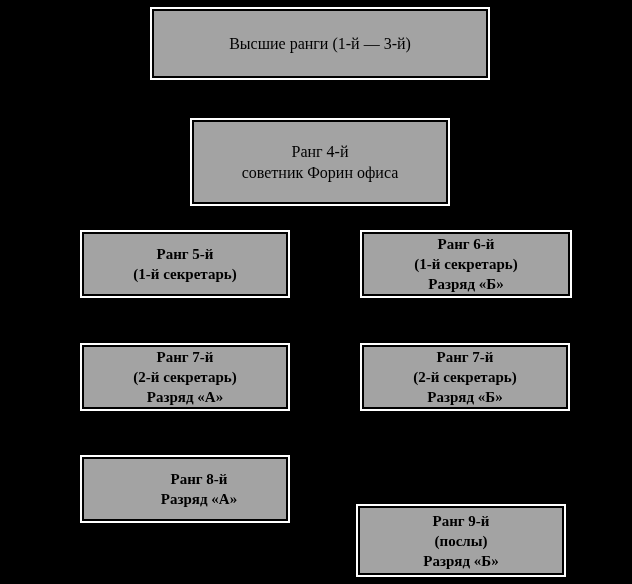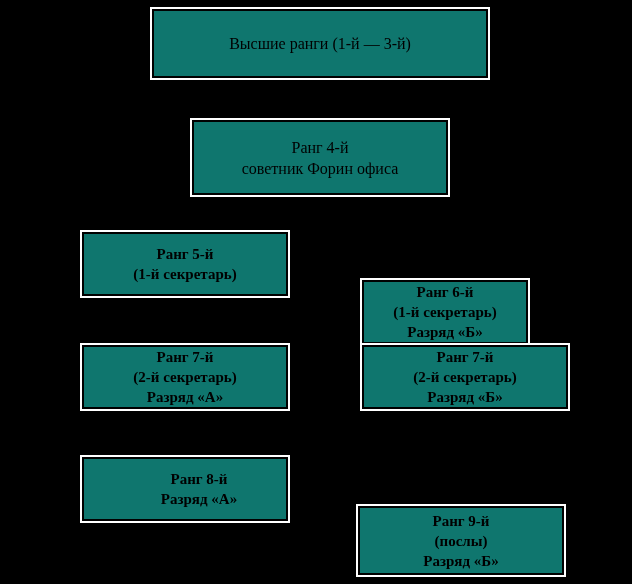--- a/index.html
+++ b/index.html
@@ -17,21 +17,21 @@
   .canvas {
     position: absolute;
     left: 0; top: 0;
     width: 632px;
     height: 584px;
     background: #000000;
   }
   .box {
     position: absolute;
     box-sizing: border-box;
-    background: #0f766e;
+    background: #a3a3a3;
     border: 2px solid #000000;
     outline: 2px solid #ffffff;
     color: #000000;
     text-align: center;
     display: flex;
     flex-direction: column;
     justify-content: center;
   }
   .box .line {
     display: block;
@@ -41,23 +41,23 @@
     line-height: 21px;
     font-weight: normal;
   }
   .bold {
     font-size: 15px;
     line-height: 20px;
     font-weight: bold;
   }
   
   .b0 { left: 152px; top: 9px;   width: 336px; height: 69px; }
-  .b1 { left: 192px; top: 120px; width: 256px; height: 75px; }
+  .b1 { left: 192px; top: 120px; width: 256px; height: 84px; }
   .b2 { left: 82px;  top: 232px; width: 206px; height: 64px; }
-  .b3 { left: 362px; top: 232px; width: 166px; height: 64px; margin-top: 48px; }
+  .b3 { left: 362px; top: 232px; width: 208px; height: 64px; }
   .b4 { left: 82px;  top: 345px; width: 206px; height: 64px; }
   .b5 { left: 362px; top: 345px; width: 206px; height: 64px; }
   .b6 { left: 82px;  top: 457px; width: 206px; height: 64px; padding-left: 28px; }
   .b7 { left: 358px; top: 506px; width: 206px; height: 69px; }
 </style>
 </head>
 <body>
 
 <div class="canvas">
 

